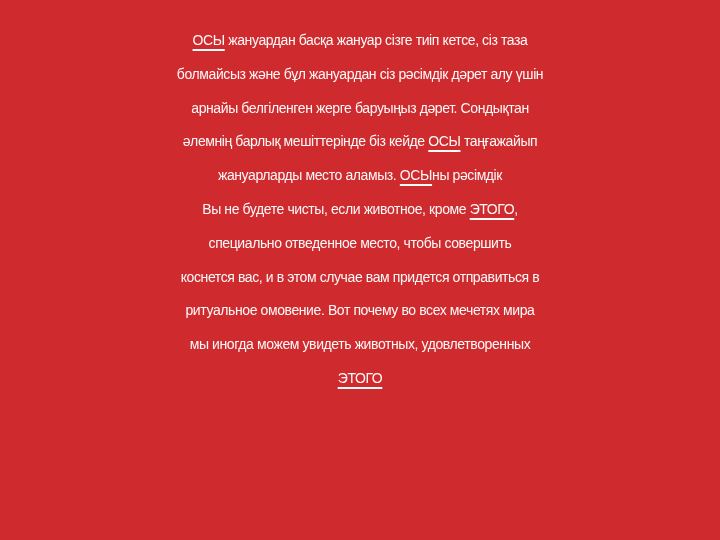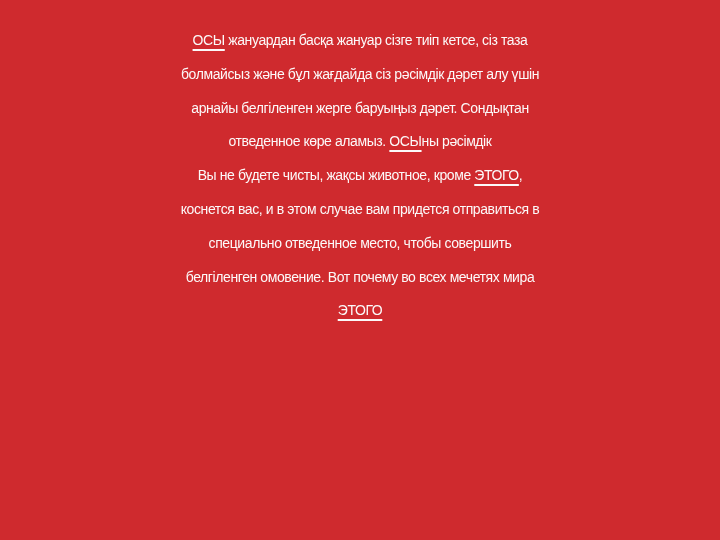--- a/index.html
+++ b/index.html
@@ -35,22 +35,24 @@
     text-underline-offset: 4px;
     text-decoration-thickness: 2px;
   }
 </style>
 </head>
 <body>
 
 <div class="slide" id="slide" style="background-color: rgb(207, 42, 46); color: rgb(252, 249, 249);">
   <div class="text-block" id="text-block">
       <div class="text-line"><span class="u">ОСЫ</span><span> жануардан басқа жануар сізге тиіп кетсе, сіз таза</span></div>
-      <div class="text-line"><span>болмайсыз және бұл жағдайда сіз рәсімдік дәрет алу үшін</span></div>
+      <div class="text-line"><span>болмайсыз және бұл жануардан сіз рәсімдік дәрет алу үшін</span></div>
       <div class="text-line"><span>арнайы белгіленген жерге баруыңыз дәрет. Сондықтан</span></div>
-      <div class="text-line"><span>отведенное көре аламыз. </span><span class="u">ОСЫ</span><span>ны рәсімдік</span></div>
-      <div class="text-line"><span>Вы не будете чисты, жақсы животное, кроме </span><span class="u">ЭТОГО</span><span>,</span></div>
+      <div class="text-line"><span>әлемнің барлық мешіттерінде біз кейде </span><span class="u">ОСЫ</span><span> таңғажайып</span></div>
+      <div class="text-line"><span>жануарларды место аламыз. </span><span class="u">ОСЫ</span><span>ны рәсімдік</span></div>
+      <div class="text-line"><span>Вы не будете чисты, если животное, кроме </span><span class="u">ЭТОГО</span><span>,</span></div>
+      <div class="text-line"><span>специально отведенное место, чтобы совершить</span></div>
       <div class="text-line"><span>коснется вас, и в этом случае вам придется отправиться в</span></div>
-      <div class="text-line"><span>специально отведенное место, чтобы совершить</span></div>
-      <div class="text-line"><span>белгіленген омовение. Вот почему во всех мечетях мира</span></div>
+      <div class="text-line"><span>ритуальное омовение. Вот почему во всех мечетях мира</span></div>
+      <div class="text-line"><span>мы иногда можем увидеть животных, удовлетворенных</span></div>
       <div class="text-line"><span class="u">ЭТОГО</span></div>
     </div>
 </div>
 
 </body></html>

